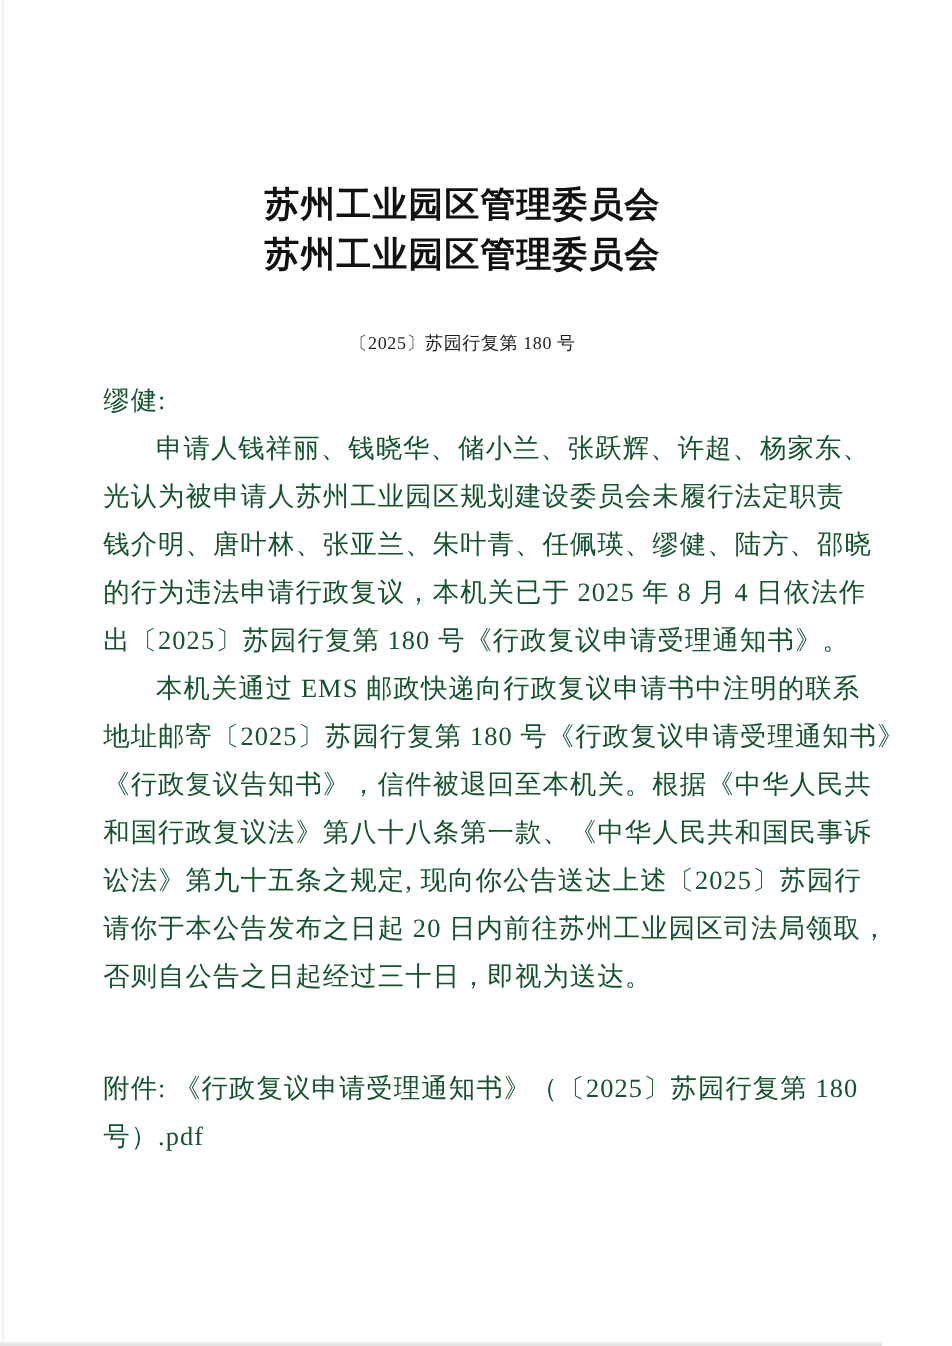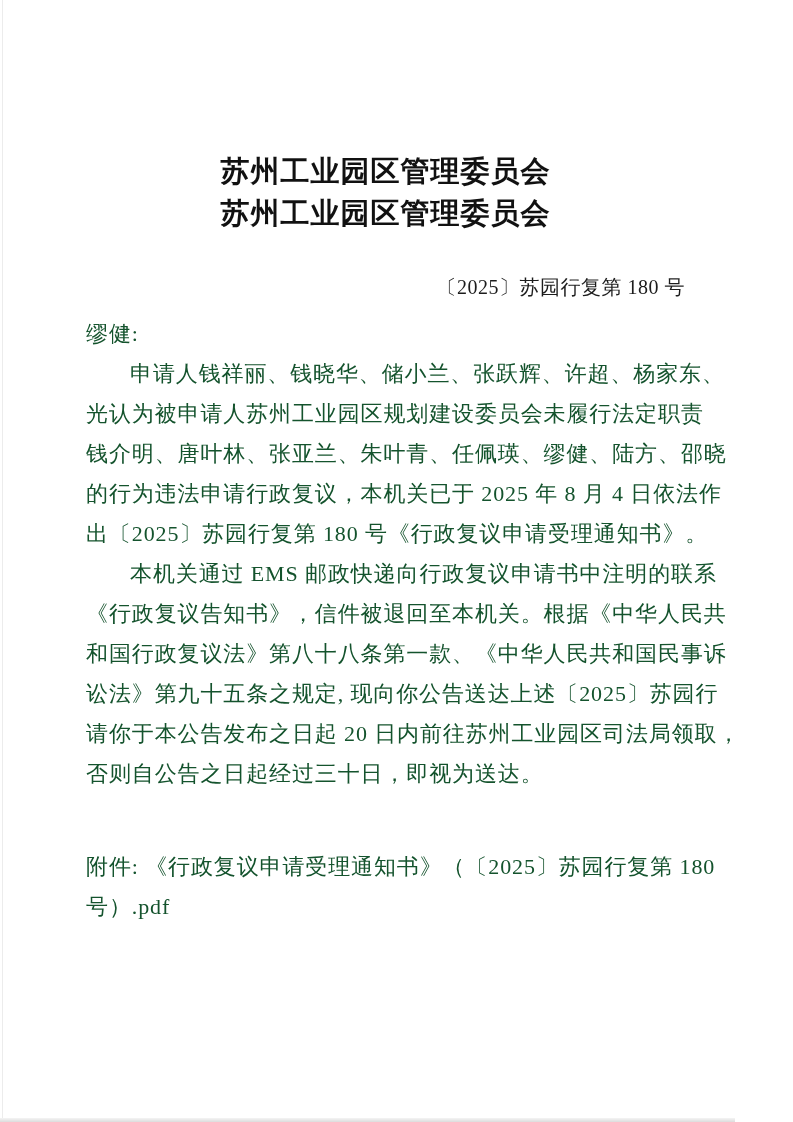--- a/index.html
+++ b/index.html
@@ -42,22 +42,22 @@
     font-weight: 700;
     font-size: 29px;
     line-height: 42px;
     letter-spacing: 1px;
     color: #111111;
   }
   .doc-title .title-line { display: block; }
 
   .doc-number {
     margin-top: 38px;
-    text-align: right;
-    font-size: 20px;
+    text-align: center;
+    font-size: 15px;
     line-height: 30px;
     letter-spacing: 0.5px;
     color: #1c1c1c;
   }
 
   .body-text {
     margin-top: 12px;
     font-size: 22px;
     letter-spacing: 0.04em;
     color: #14532d;
@@ -97,20 +97,21 @@
     <div>
       <span class="line indent">申请人钱祥丽、钱晓华、储小兰、张跃辉、许超、杨家东、</span>
       <span class="line">光认为被申请人苏州工业园区规划建设委员会未履行法定职责</span>
       <span class="line">钱介明、唐叶林、张亚兰、朱叶青、任佩瑛、缪健、陆方、邵晓</span>
       <span class="line">的行为违法申请行政复议，本机关已于 2025 年 8 月 4 日依法作</span>
       <span class="line">出〔2025〕苏园行复第 180 号《行政复议申请受理通知书》。</span>
     </div>
 
     <div>
       <span class="line indent">本机关通过 EMS 邮政快递向行政复议申请书中注明的联系</span>
+      <span class="line">地址邮寄〔2025〕苏园行复第 180 号《行政复议申请受理通知书》</span>
       <span class="line">《行政复议告知书》，信件被退回至本机关。根据《中华人民共</span>
       <span class="line">和国行政复议法》第八十八条第一款、《中华人民共和国民事诉</span>
       <span class="line">讼法》第九十五条之规定, 现向你公告送达上述〔2025〕苏园行</span>
       <span class="line">请你于本公告发布之日起 20 日内前往苏州工业园区司法局领取，</span>
       <span class="line">否则自公告之日起经过三十日，即视为送达。</span>
     </div>
 
     <div class="attachment">
       <span class="line">附件: 《行政复议申请受理通知书》（〔2025〕苏园行复第 180</span>
       <span class="line">号）.pdf</span>

